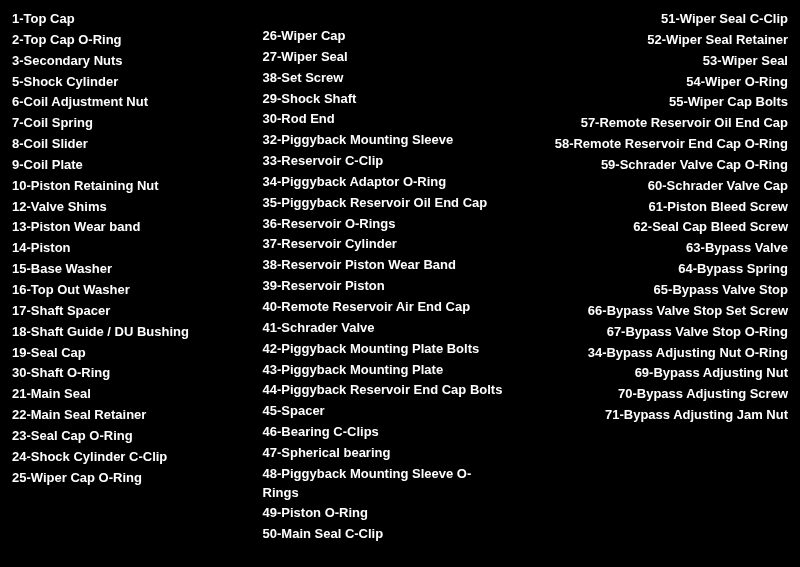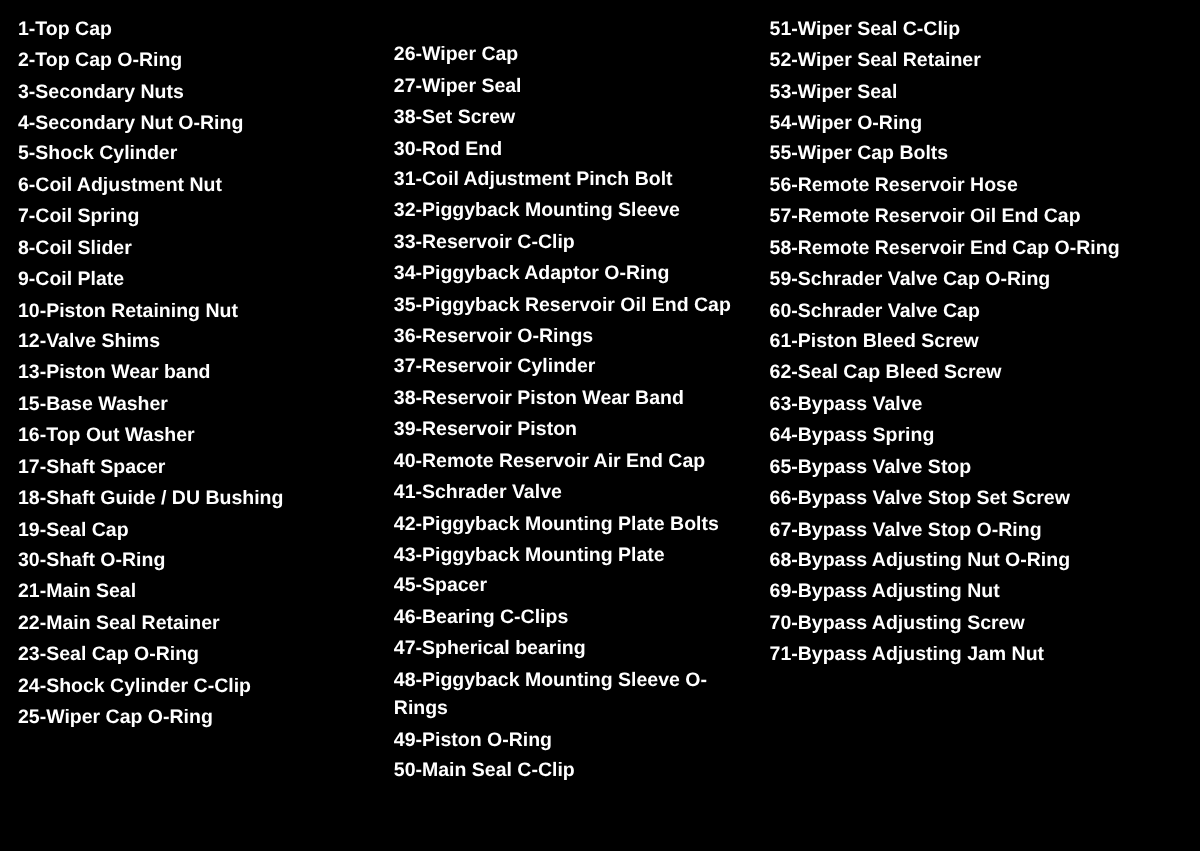--- a/index.html
+++ b/index.html
@@ -27,96 +27,97 @@
       width: 255px;
       padding-right: 8px;
     }
     .col-2 {
       width: 255px;
       padding-right: 8px;
       margin-top: 17px;
     }
     .col-3 {
       width: 280px;
+      align-items: flex-end;
     }
     .item-wrap {
       line-height: 1.45;
       white-space: normal;
     }
   </style>
 </head>
 <body>
 
 <div class="columns-wrapper">
   <div class="col col-1" id="col1">
       <div class="item-wrap">1-Top Cap</div>
       <div class="item-wrap">2-Top Cap O-Ring</div>
       <div class="item-wrap">3-Secondary Nuts</div>
-      <div class="item-wrap">4-Secondary Nut O-Ring</div>
       <div class="item-wrap">5-Shock Cylinder</div>
       <div class="item-wrap">6-Coil Adjustment Nut</div>
       <div class="item-wrap">7-Coil Spring</div>
       <div class="item-wrap">8-Coil Slider</div>
       <div class="item-wrap">9-Coil Plate</div>
       <div class="item-wrap">10-Piston Retaining Nut</div>
       <div class="item-wrap">12-Valve Shims</div>
       <div class="item-wrap">13-Piston Wear band</div>
+      <div class="item-wrap">14-Piston</div>
       <div class="item-wrap">15-Base Washer</div>
       <div class="item-wrap">16-Top Out Washer</div>
       <div class="item-wrap">17-Shaft Spacer</div>
       <div class="item-wrap">18-Shaft Guide / DU Bushing</div>
       <div class="item-wrap">19-Seal Cap</div>
       <div class="item-wrap">30-Shaft O-Ring</div>
       <div class="item-wrap">21-Main Seal</div>
       <div class="item-wrap">22-Main Seal Retainer</div>
       <div class="item-wrap">23-Seal Cap O-Ring</div>
       <div class="item-wrap">24-Shock Cylinder C-Clip</div>
       <div class="item-wrap">25-Wiper Cap O-Ring</div>
     </div>
   <div class="col col-2" id="col2">
       <div class="item-wrap">26-Wiper Cap</div>
       <div class="item-wrap">27-Wiper Seal</div>
       <div class="item-wrap">38-Set Screw</div>
+      <div class="item-wrap">29-Shock Shaft</div>
       <div class="item-wrap">30-Rod End</div>
-      <div class="item-wrap">31-Coil Adjustment Pinch Bolt</div>
       <div class="item-wrap">32-Piggyback Mounting Sleeve</div>
       <div class="item-wrap">33-Reservoir C-Clip</div>
       <div class="item-wrap">34-Piggyback Adaptor O-Ring</div>
       <div class="item-wrap">35-Piggyback Reservoir Oil End Cap</div>
       <div class="item-wrap">36-Reservoir O-Rings</div>
       <div class="item-wrap">37-Reservoir Cylinder</div>
       <div class="item-wrap">38-Reservoir Piston Wear Band</div>
       <div class="item-wrap">39-Reservoir Piston</div>
       <div class="item-wrap">40-Remote Reservoir Air End Cap</div>
       <div class="item-wrap">41-Schrader Valve</div>
       <div class="item-wrap">42-Piggyback Mounting Plate Bolts</div>
       <div class="item-wrap">43-Piggyback Mounting Plate</div>
+      <div class="item-wrap">44-Piggyback Reservoir End Cap Bolts</div>
       <div class="item-wrap">45-Spacer</div>
       <div class="item-wrap">46-Bearing C-Clips</div>
       <div class="item-wrap">47-Spherical bearing</div>
       <div class="item-wrap">48-Piggyback Mounting Sleeve O-Rings</div>
       <div class="item-wrap">49-Piston O-Ring</div>
       <div class="item-wrap">50-Main Seal C-Clip</div>
     </div>
   <div class="col col-3" id="col3">
       <div class="item-wrap">51-Wiper Seal C-Clip</div>
       <div class="item-wrap">52-Wiper Seal Retainer</div>
       <div class="item-wrap">53-Wiper Seal</div>
       <div class="item-wrap">54-Wiper O-Ring</div>
       <div class="item-wrap">55-Wiper Cap Bolts</div>
-      <div class="item-wrap">56-Remote Reservoir Hose</div>
       <div class="item-wrap">57-Remote Reservoir Oil End Cap</div>
       <div class="item-wrap">58-Remote Reservoir End Cap O-Ring</div>
       <div class="item-wrap">59-Schrader Valve Cap O-Ring</div>
       <div class="item-wrap">60-Schrader Valve Cap</div>
       <div class="item-wrap">61-Piston Bleed Screw</div>
       <div class="item-wrap">62-Seal Cap Bleed Screw</div>
       <div class="item-wrap">63-Bypass Valve</div>
       <div class="item-wrap">64-Bypass Spring</div>
       <div class="item-wrap">65-Bypass Valve Stop</div>
       <div class="item-wrap">66-Bypass Valve Stop Set Screw</div>
       <div class="item-wrap">67-Bypass Valve Stop O-Ring</div>
-      <div class="item-wrap">68-Bypass Adjusting Nut O-Ring</div>
+      <div class="item-wrap">34-Bypass Adjusting Nut O-Ring</div>
       <div class="item-wrap">69-Bypass Adjusting Nut</div>
       <div class="item-wrap">70-Bypass Adjusting Screw</div>
       <div class="item-wrap">71-Bypass Adjusting Jam Nut</div>
     </div>
 </div>
 
 </body></html>

